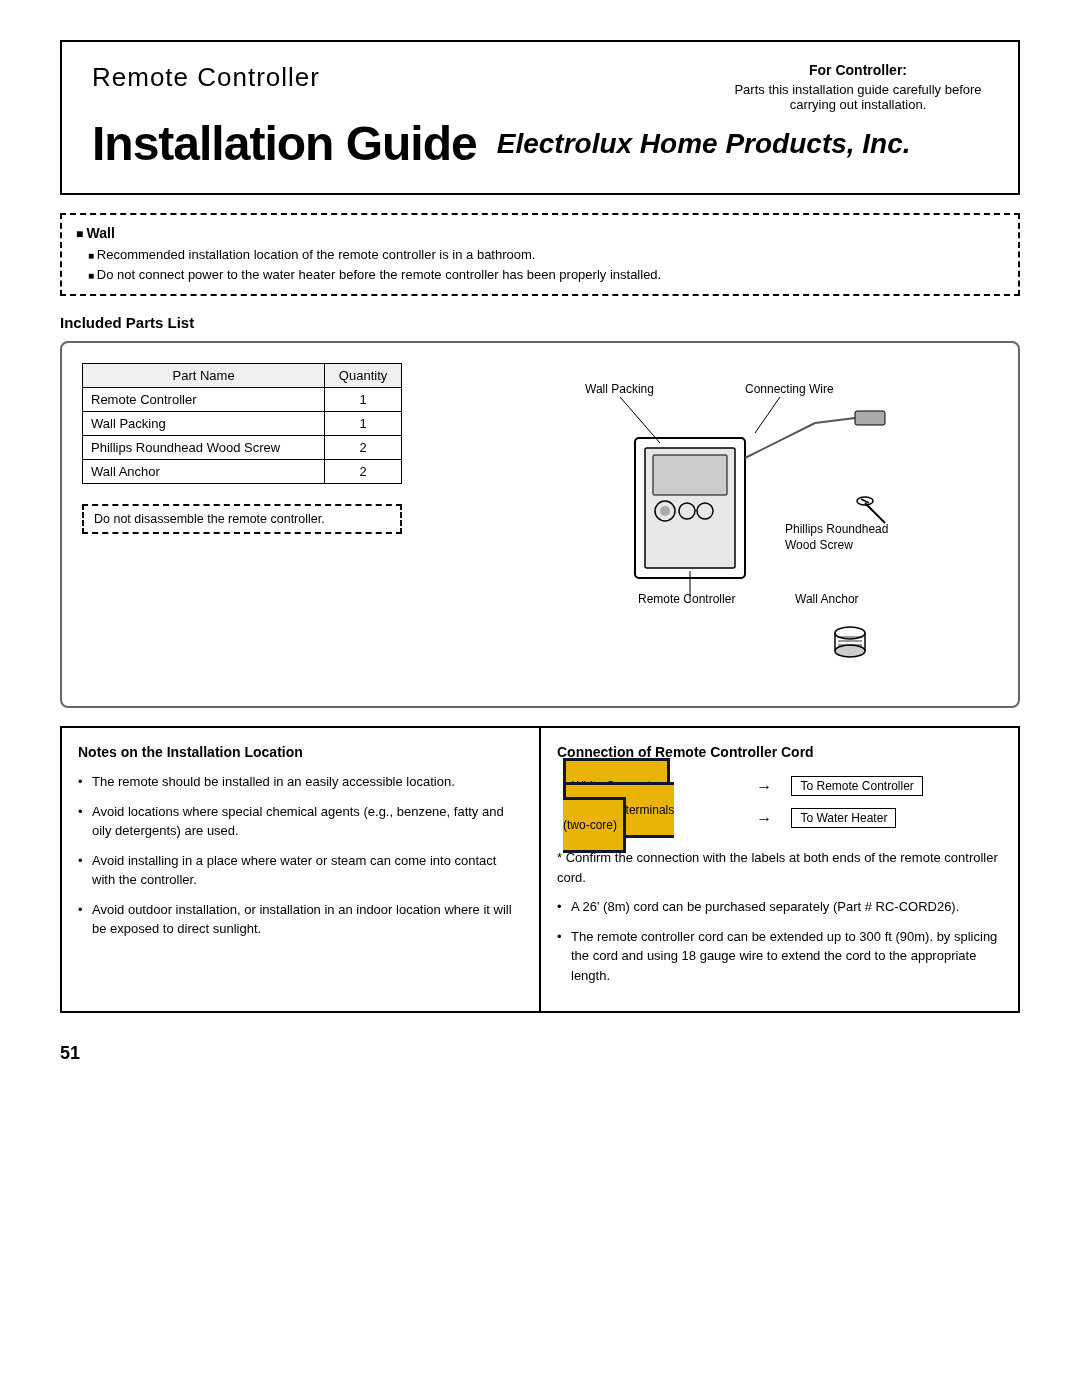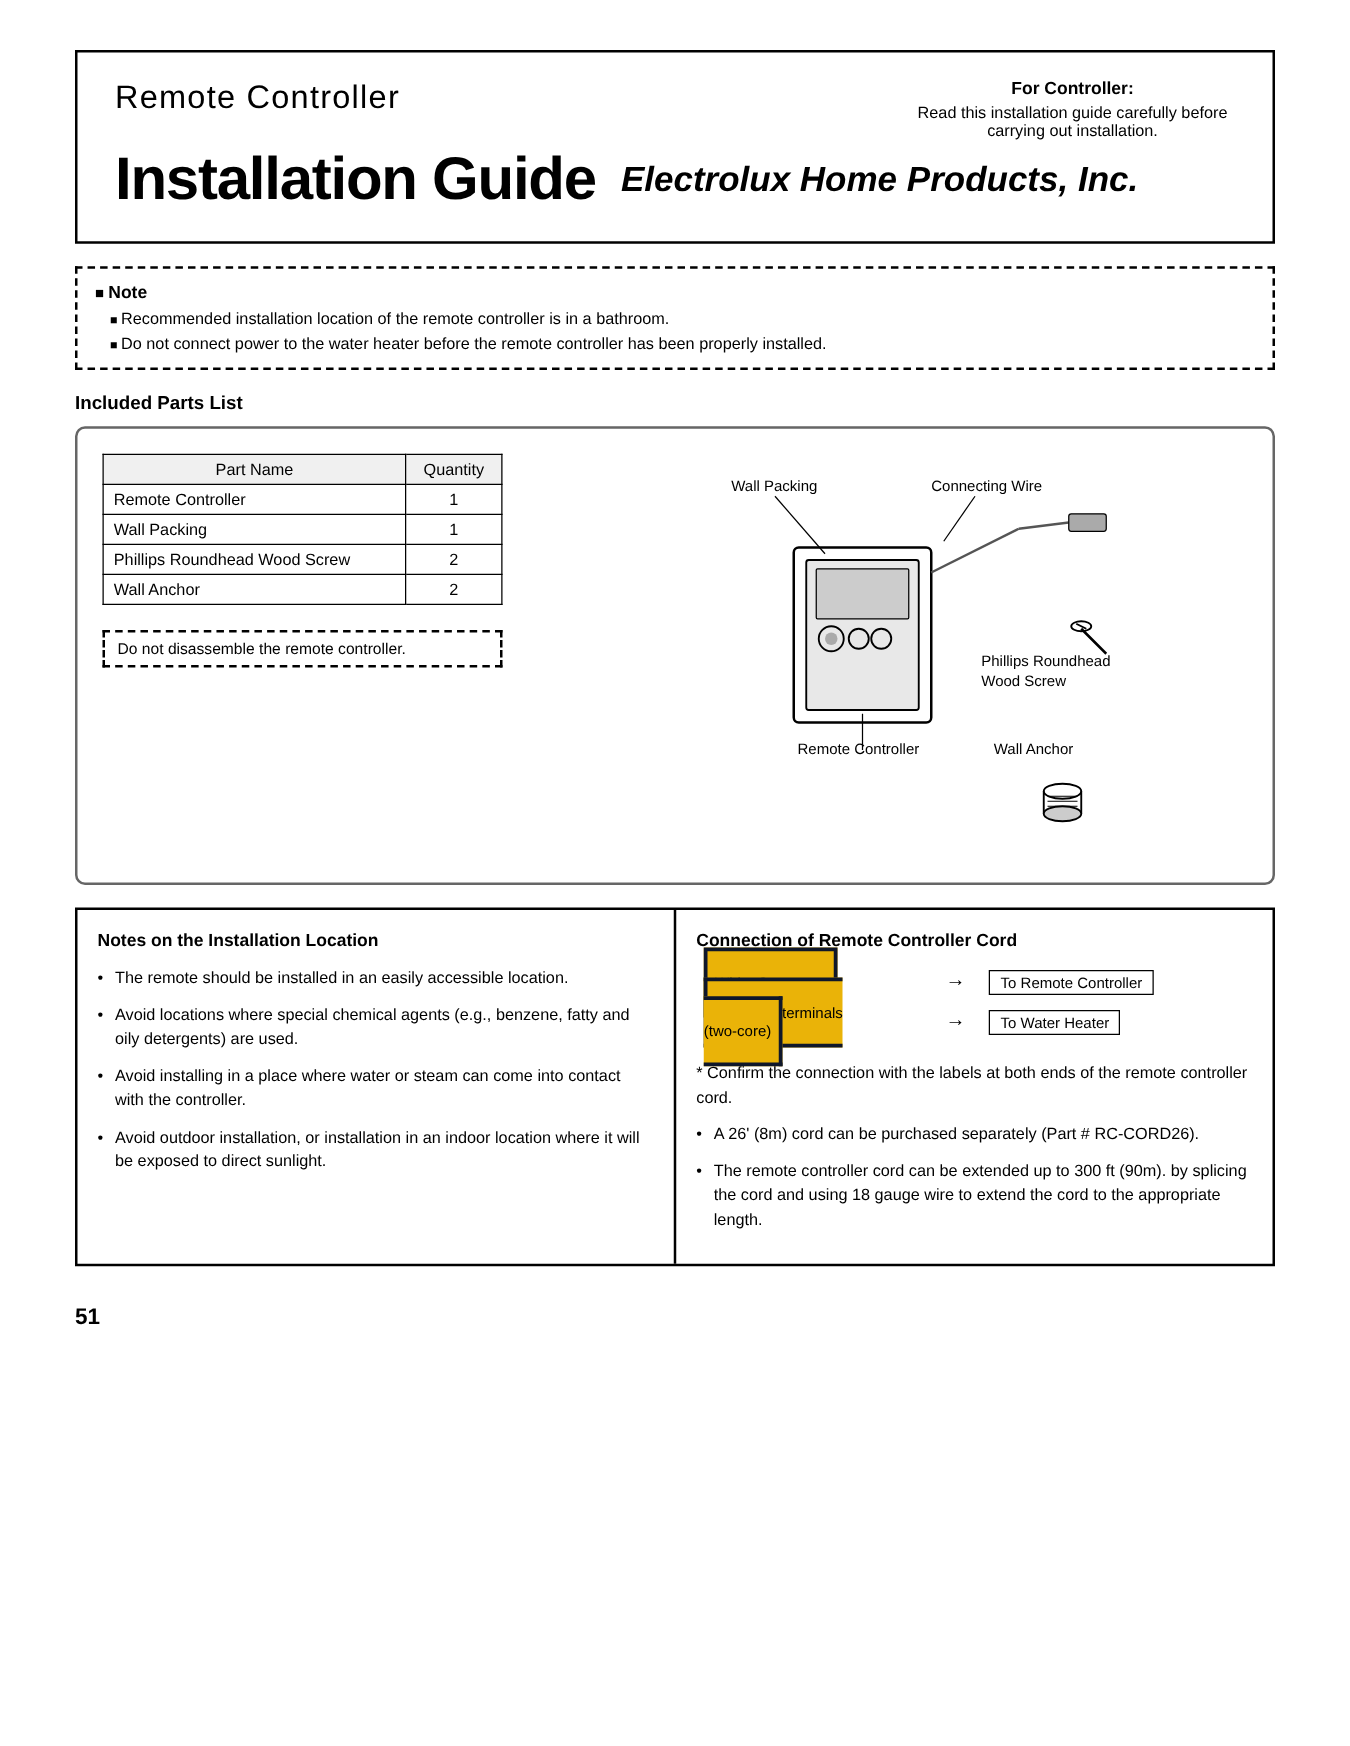--- a/index.html
+++ b/index.html
@@ -224,31 +224,31 @@
     }
   </style>
 </head>
 <body>
 
 <div class="header-box">
   <div class="header-top">
     <div class="remote-controller-title">Remote Controller</div>
     <div class="for-installers">
       <strong>For Controller:</strong>
-      <span>Read this installation guide carefully before carrying out installation.</span>
+      <span>Parts this installation guide carefully before carrying out installation.</span>
     </div>
   </div>
   <div class="installation-guide-row">
     <div class="installation-guide-text">Installation Guide</div>
     <div class="electrolux-logo">Electrolux Home Products, Inc.</div>
   </div>
 </div>
 
 <div class="note-box">
-  <div class="note-label">Note</div>
+  <div class="note-label">Wall</div>
   <p>Recommended installation location of  the remote controller is in a bathroom.</p>
   <p>Do not connect power to the water heater before the remote controller has been properly installed.</p>
 </div>
 
 <div class="section-heading">Included Parts List</div>
 
 <div class="parts-big-box">
   <div class="parts-left">
     <table class="parts-table">
       <thead>

